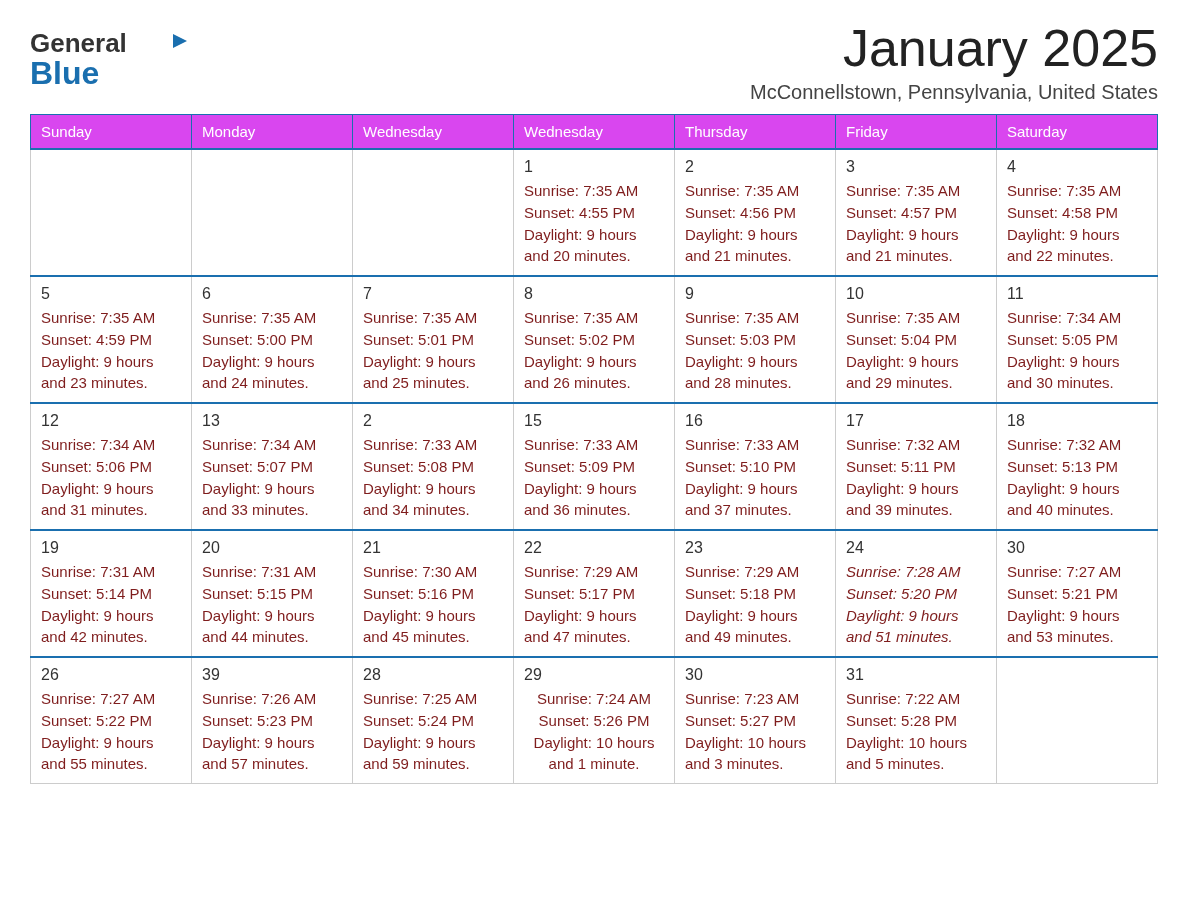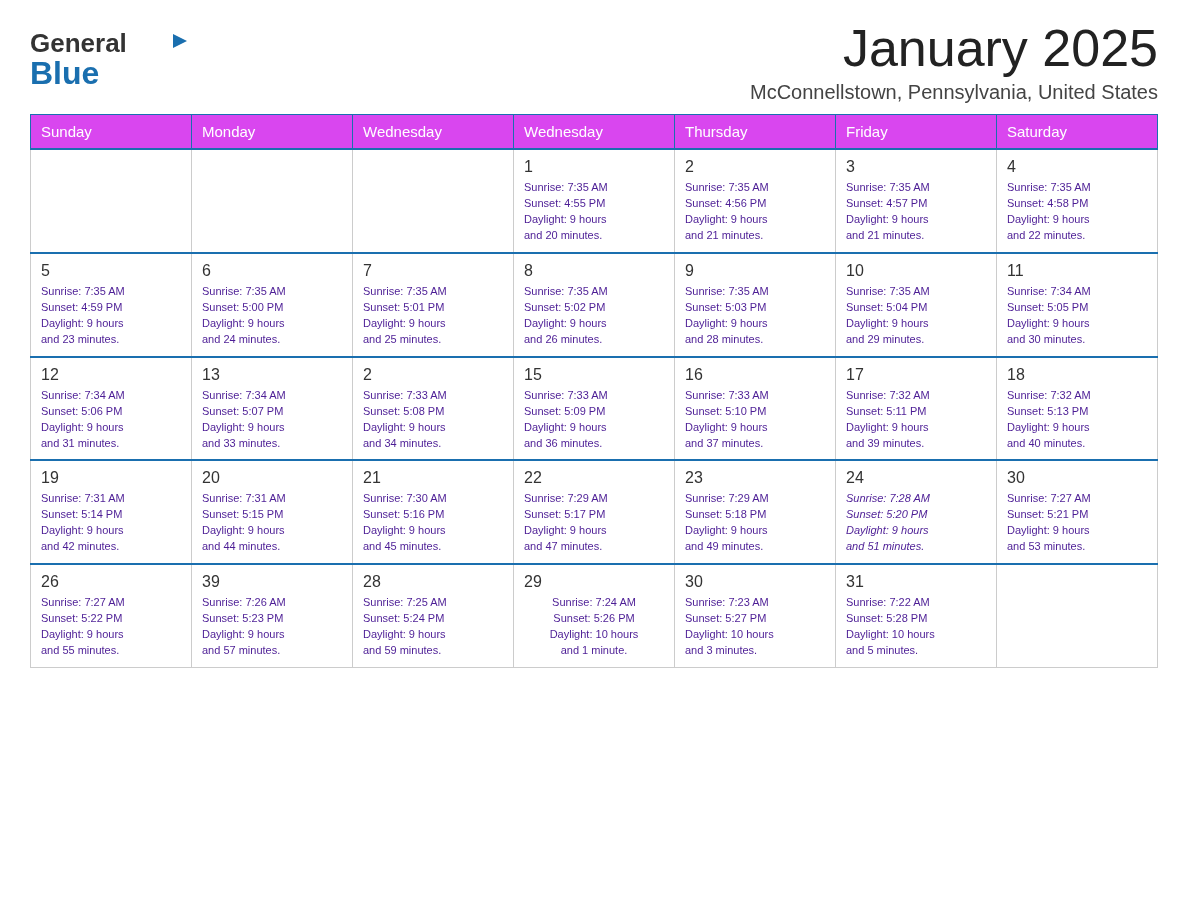--- a/index.html
+++ b/index.html
@@ -74,23 +74,23 @@
     .calendar tr td {
       border-top: 2px solid #1a6faf;
     }
     .day-number {
       font-size: 16px;
       font-weight: normal;
       margin-bottom: 4px;
       display: block;
     }
     .day-info {
-      font-size: 11px;
+      font-size: 15px;
       line-height: 1.45;
-      color: #4c1d95;
+      color: #7f1d1d;
     }
   </style>
 </head>
 <body>
 
 <div class="header">
   <div class="logo">
     <div style="display:flex; align-items:center;gap:40px;">
       <span class="logo-text">General</span>
       <svg width="22" height="22" viewBox="0 0 22 22" style="margin-left:2px; margin-top:-4px;">

